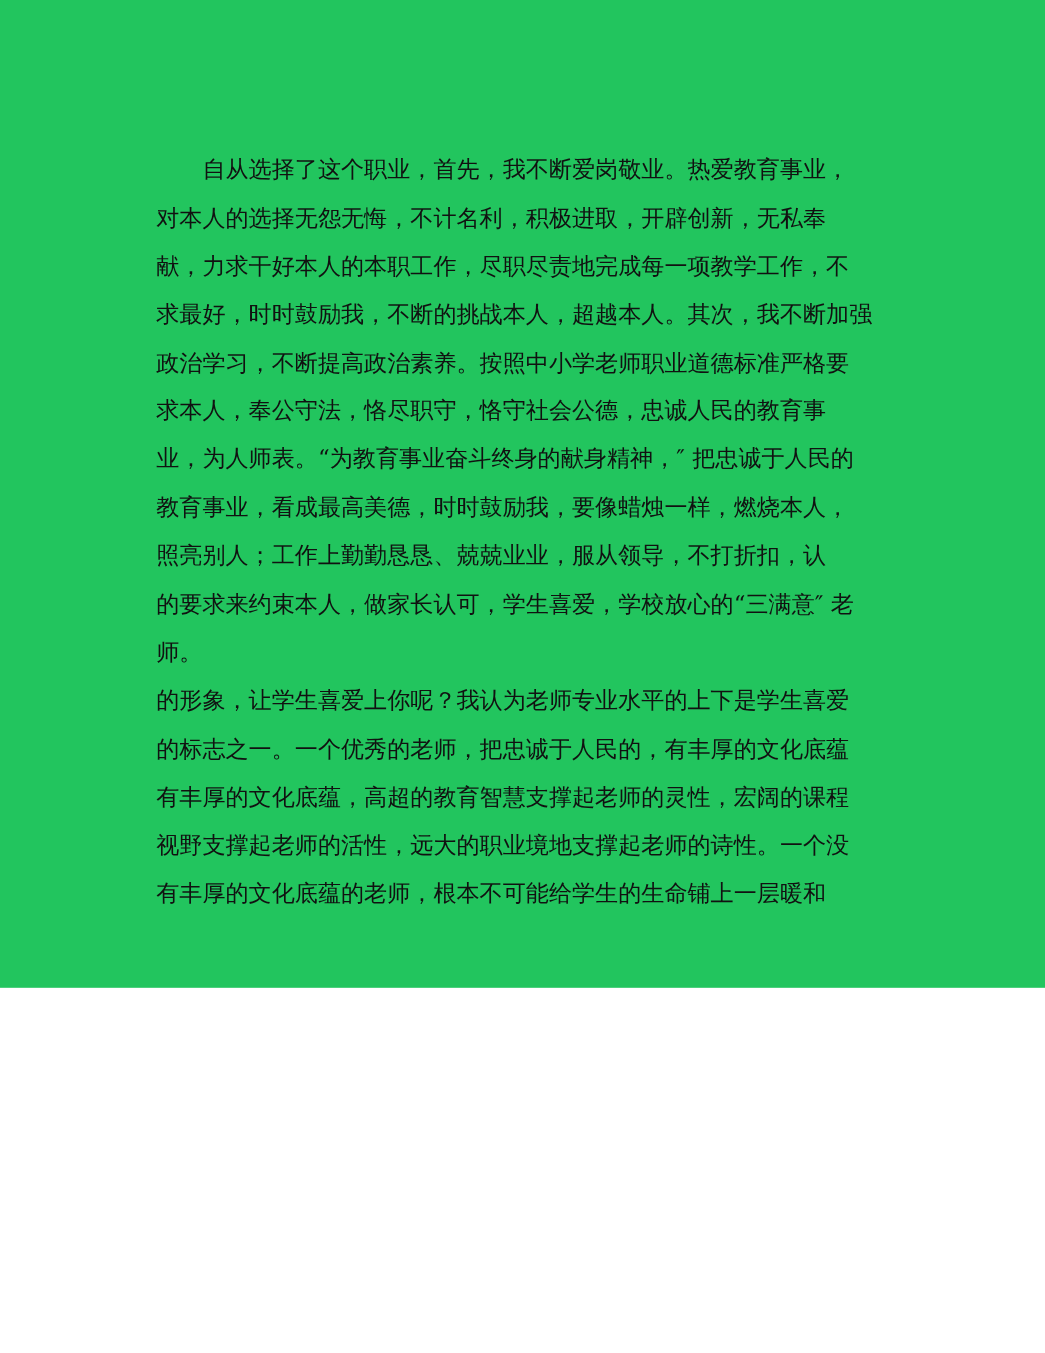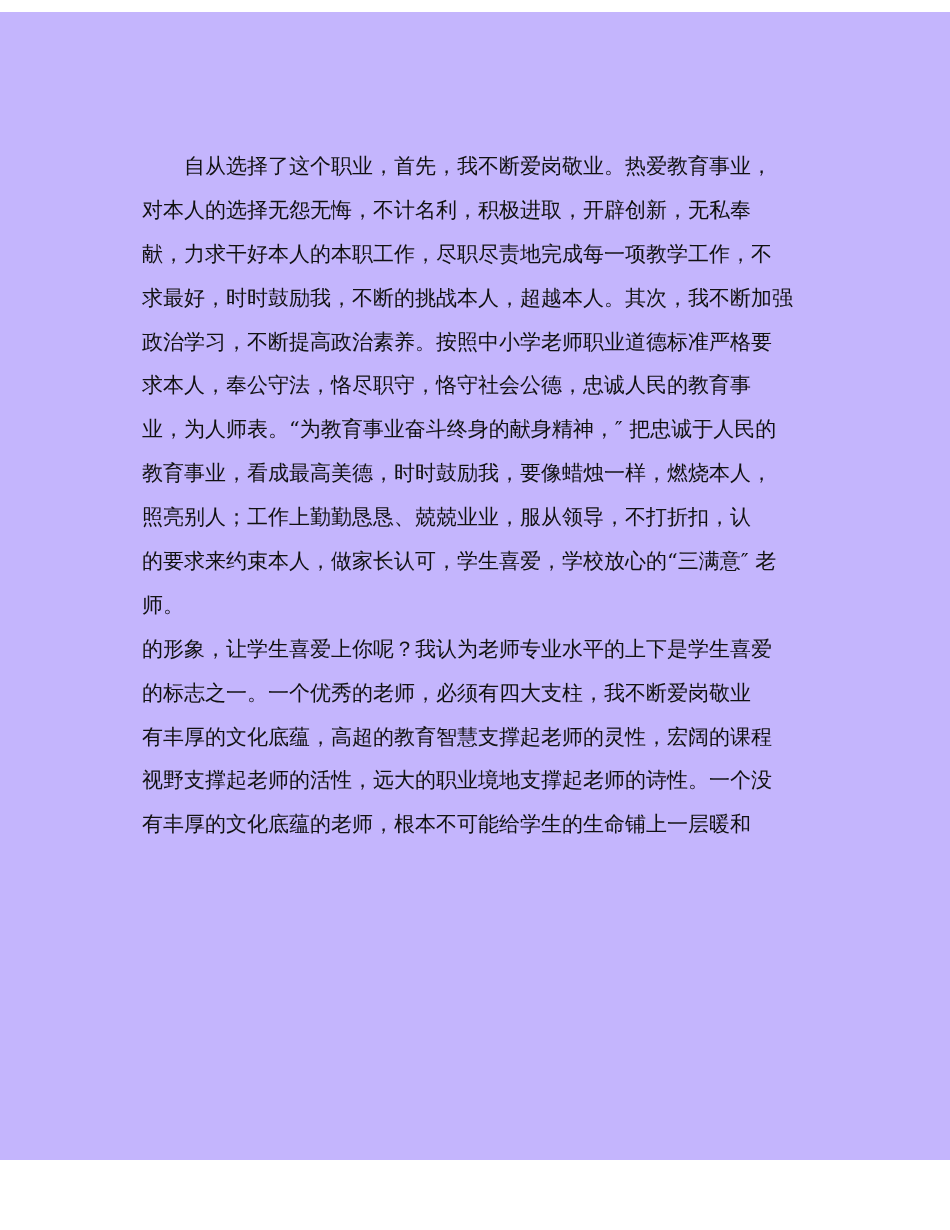--- a/index.html
+++ b/index.html
@@ -9,24 +9,24 @@
     }
     body {
       width: 950px;
       height: 1230px;
       position: relative;
       overflow: hidden;
     }
     .page {
       position: absolute;
       left: 0;
-      top: 12px;
+      top: 0;
       width: 950px;
-      height: 1148px;
-      background: #c4b5fd;
+      height: 898px;
+      background: #22c55e;
     }
     .content {
       position: absolute;
       left: 142px;
       top: 133px;
       width: 660px;
       color: #111111;
       font-family: "DejaVu Serif", "Liberation Serif", serif;
       font-size: 21px;
       line-height: 43.9px;
@@ -53,19 +53,19 @@
       <span class="line">政治学习，不断提高政治素养。按照中小学老师职业道德标准严格要</span>
       <span class="line">求本人，奉公守法，恪尽职守，恪守社会公德，忠诚人民的教育事</span>
       <span class="line">业，为人师表。“为教育事业奋斗终身的献身精神，″ 把忠诚于人民的</span>
       <span class="line">教育事业，看成最高美德，时时鼓励我，要像蜡烛一样，燃烧本人，</span>
       <span class="line">照亮别人；工作上勤勤恳恳、兢兢业业，服从领导，不打折扣，认</span>
       <span class="line">的要求来约束本人，做家长认可，学生喜爱，学校放心的“三满意″ 老</span>
       <span class="line">师。</span>
     </div>
     <div class="paragraph">
       <span class="line">的形象，让学生喜爱上你呢？我认为老师专业水平的上下是学生喜爱</span>
-      <span class="line">的标志之一。一个优秀的老师，必须有四大支柱，我不断爱岗敬业</span>
+      <span class="line">的标志之一。一个优秀的老师，把忠诚于人民的，有丰厚的文化底蕴</span>
       <span class="line">有丰厚的文化底蕴，高超的教育智慧支撑起老师的灵性，宏阔的课程</span>
       <span class="line">视野支撑起老师的活性，远大的职业境地支撑起老师的诗性。一个没</span>
       <span class="line">有丰厚的文化底蕴的老师，根本不可能给学生的生命铺上一层暖和</span>
     </div>
   </div>
 </div>
 
 </body></html>

